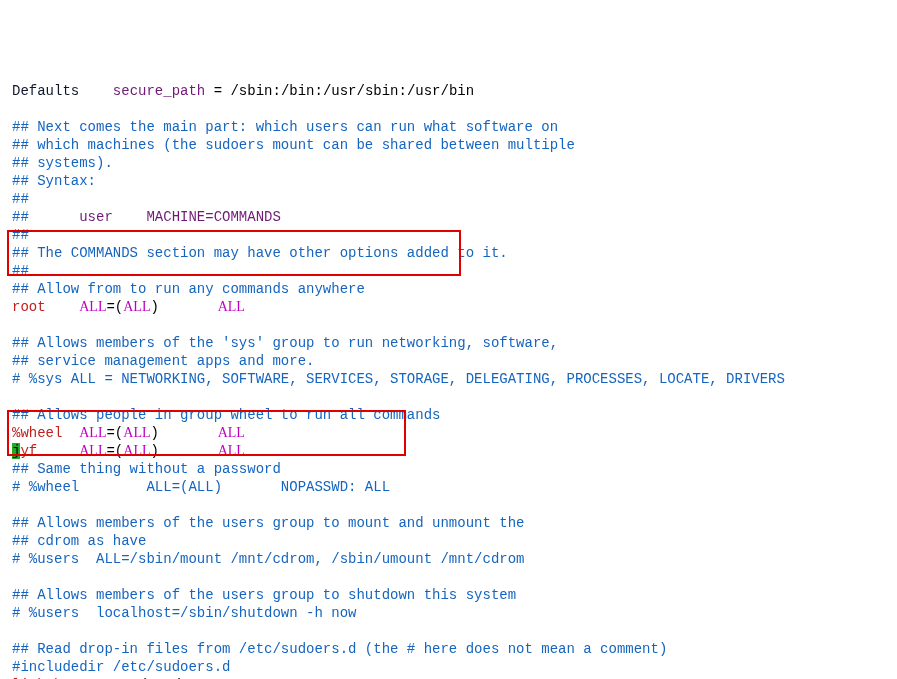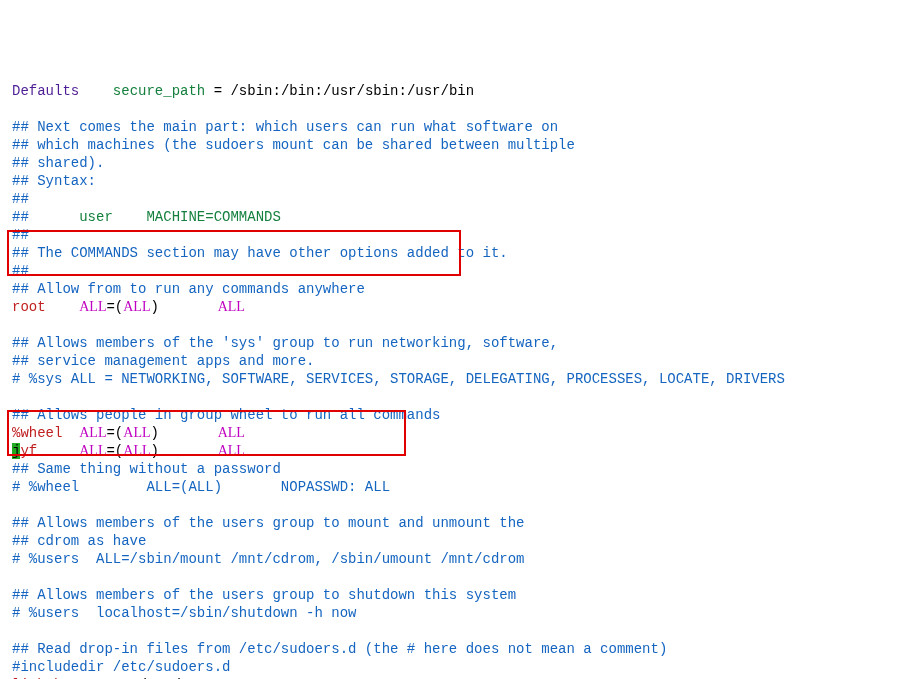--- a/index.html
+++ b/index.html
@@ -8,43 +8,43 @@
     padding: 10px 12px;
     font-family: "Courier New", monospace;
     font-size: 14px;
     line-height: 18px;
     color: #000;
     white-space: pre;
     position: relative;
     width: 897px;
     box-sizing: border-box;
   }
-  .t-orange { color: #4c1d95; }
-  .t-teal   { color: #15803d; }
+  .t-orange { color: #0f172a; }
+  .t-teal   { color: #701a75; }
   .t-blue   { color: #1565c0; }
   .t-red    { color: #c02020; }
   .t-magenta{ color: #c000c0; font-family: Liberation Serif, serif; }
   .t-black  { color: #000000; }
   .bg-green { background: #22aa22; color: #000; }
   .redbox {
     border: 2px solid #e00000;
     position: absolute;
     pointer-events: none;
   }
 </style>
 </head>
 <body>
 
 
 
 <span><span class="t-orange">Defaults</span>    <span class="t-teal">secure_path</span><span class="t-black"> = </span><span class="t-black">/sbin:/bin:/usr/sbin:/usr/bin</span></span>
 
 <span class="t-blue">## Next comes the main part: which users can run what software on</span>
 <span class="t-blue">## which machines (the sudoers mount can be shared between multiple</span>
-<span class="t-blue">## shared).</span>
+<span class="t-blue">## systems).</span>
 <span class="t-blue">## Syntax:</span>
 <span class="t-blue">##</span>
 <span><span class="t-blue">##</span><span class="t-teal">      user    MACHINE=COMMANDS</span></span>
 <span class="t-blue">##</span>
 <span class="t-blue">## The COMMANDS section may have other options added to it.</span>
 <span class="t-blue">##</span>
 <span class="t-blue">## Allow from to run any commands anywhere</span>
 <span><span class="t-red">root</span><span>    </span><span class="t-magenta">ALL</span><span class="t-black">=(</span><span class="t-magenta">ALL</span><span class="t-black">)</span><span>       </span><span class="t-magenta">ALL</span></span>
 
 <span class="t-blue">## Allows members of the 'sys' group to run networking, software,</span>

